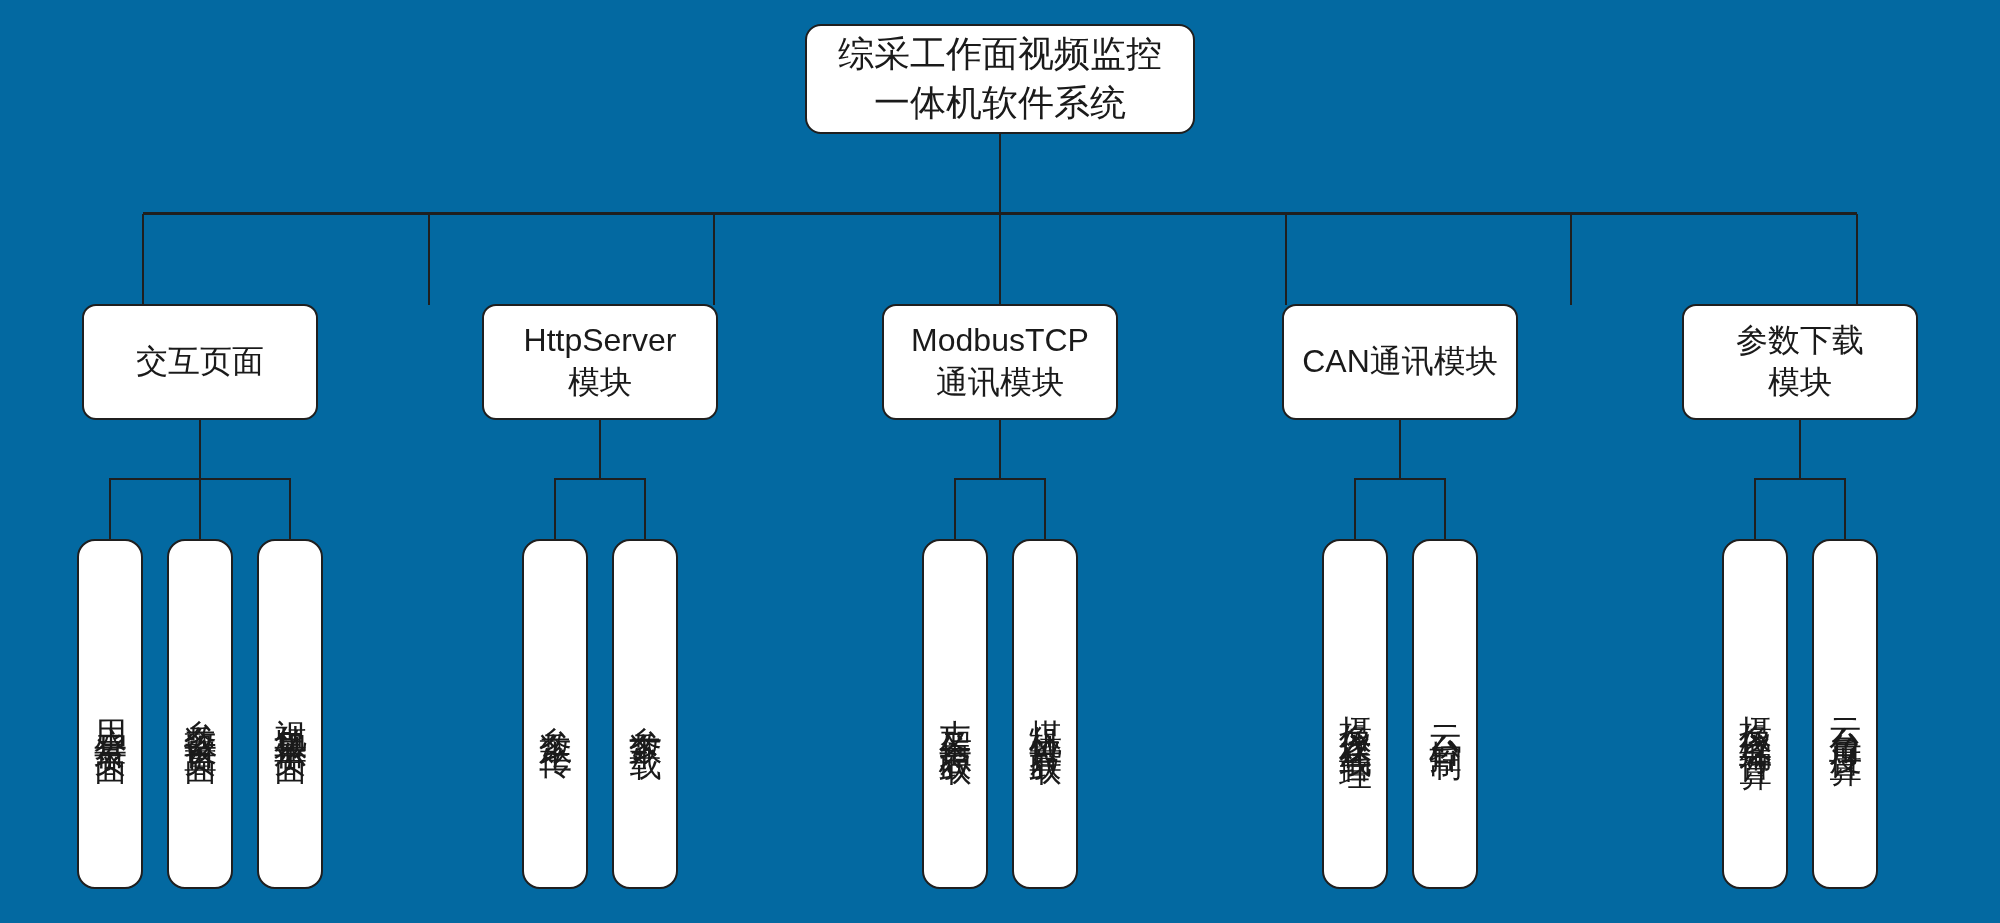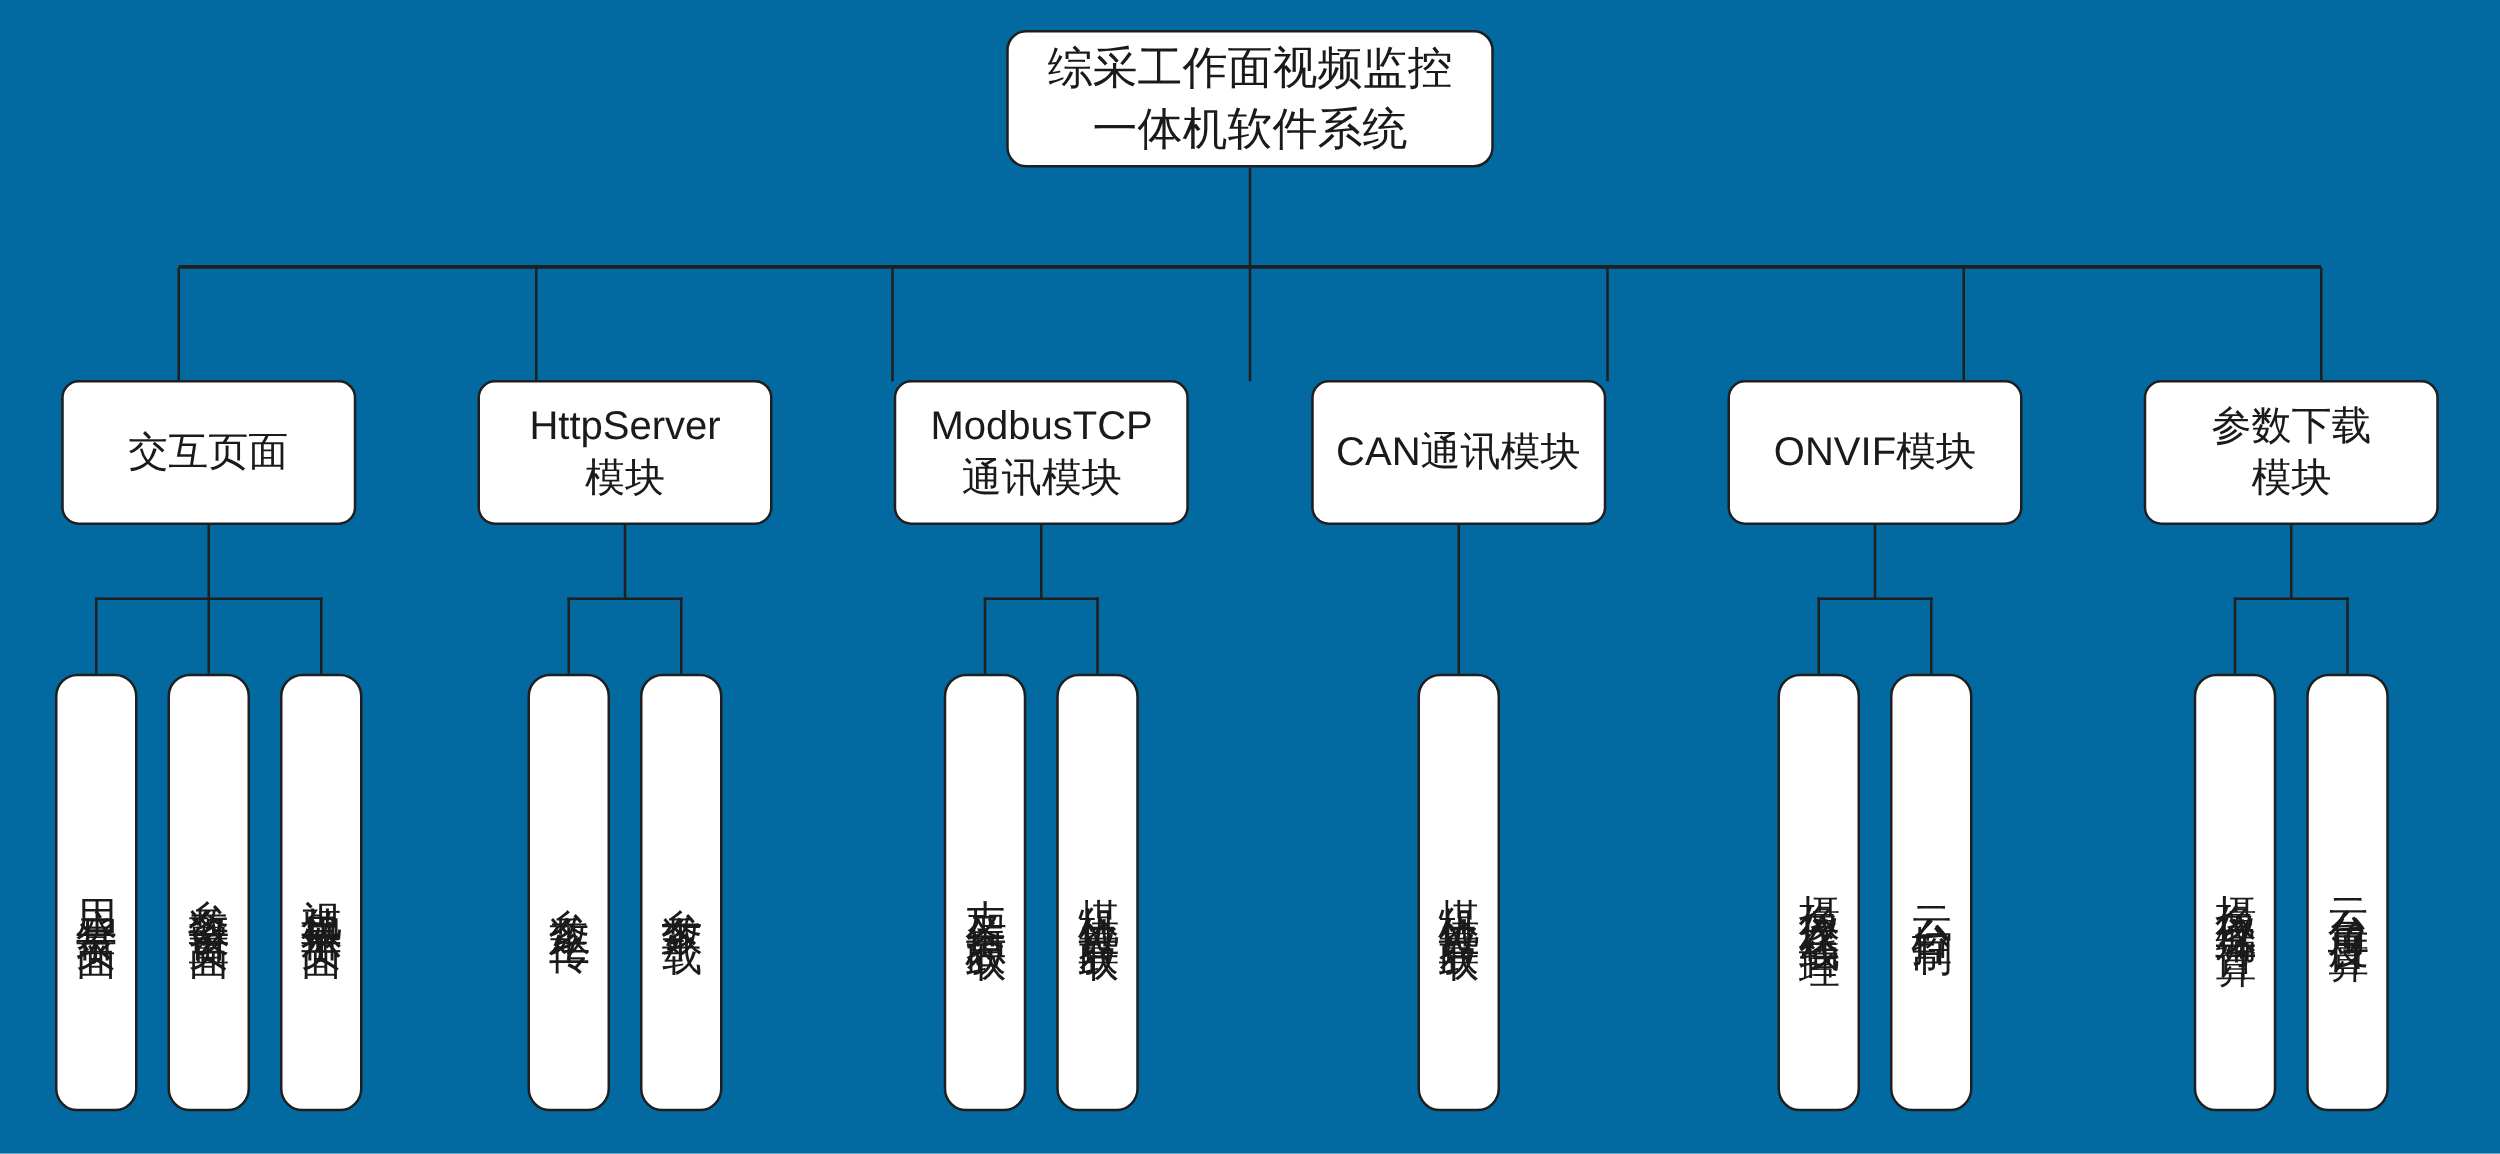--- a/index.html
+++ b/index.html
@@ -177,32 +177,23 @@
         <div class="hline hbar"></div>
         <div class="vline stub s0"></div>
         <div class="vline stub s1"></div>
       </div>
       <div class="children">
         <div class="node leaf-node">支架信息获取</div>
         <div class="node leaf-node">煤机位置获取</div>
       </div>
     </div>
 
+
     <div class="branch">
       <div class="node module-node">CAN通讯模块</div>
-      <div class="gc kids1">
-        <div class="vline full"></div>
-      </div>
-      <div class="children">
-        <div class="node leaf-node">煤机位置获取</div>
-      </div>
-    </div>
-
-    <div class="branch">
-      <div class="node module-node">ONVIF模块</div>
       <div class="gc kids2">
         <div class="vline down"></div>
         <div class="hline hbar"></div>
         <div class="vline stub s0"></div>
         <div class="vline stub s1"></div>
       </div>
       <div class="children">
         <div class="node leaf-node">摄像仪在线管理</div>
         <div class="node leaf-node">云台控制</div>
       </div>

